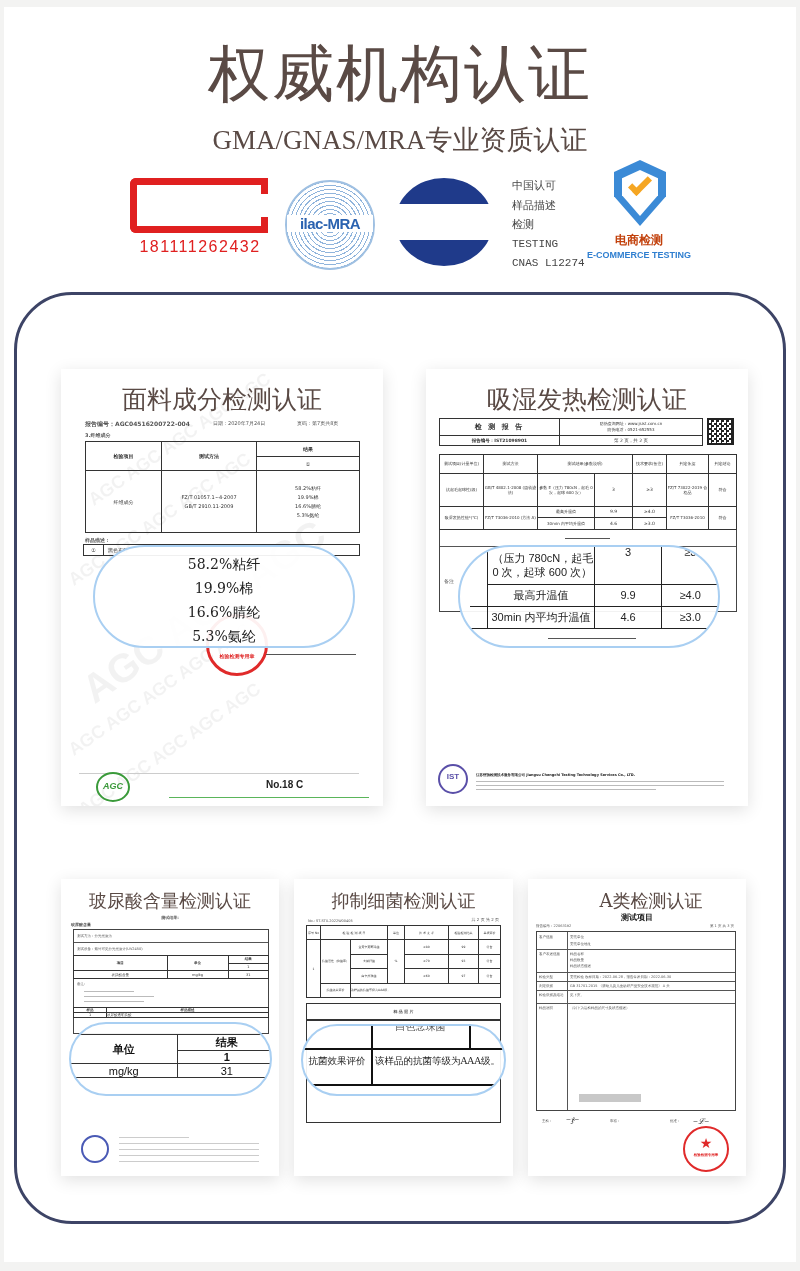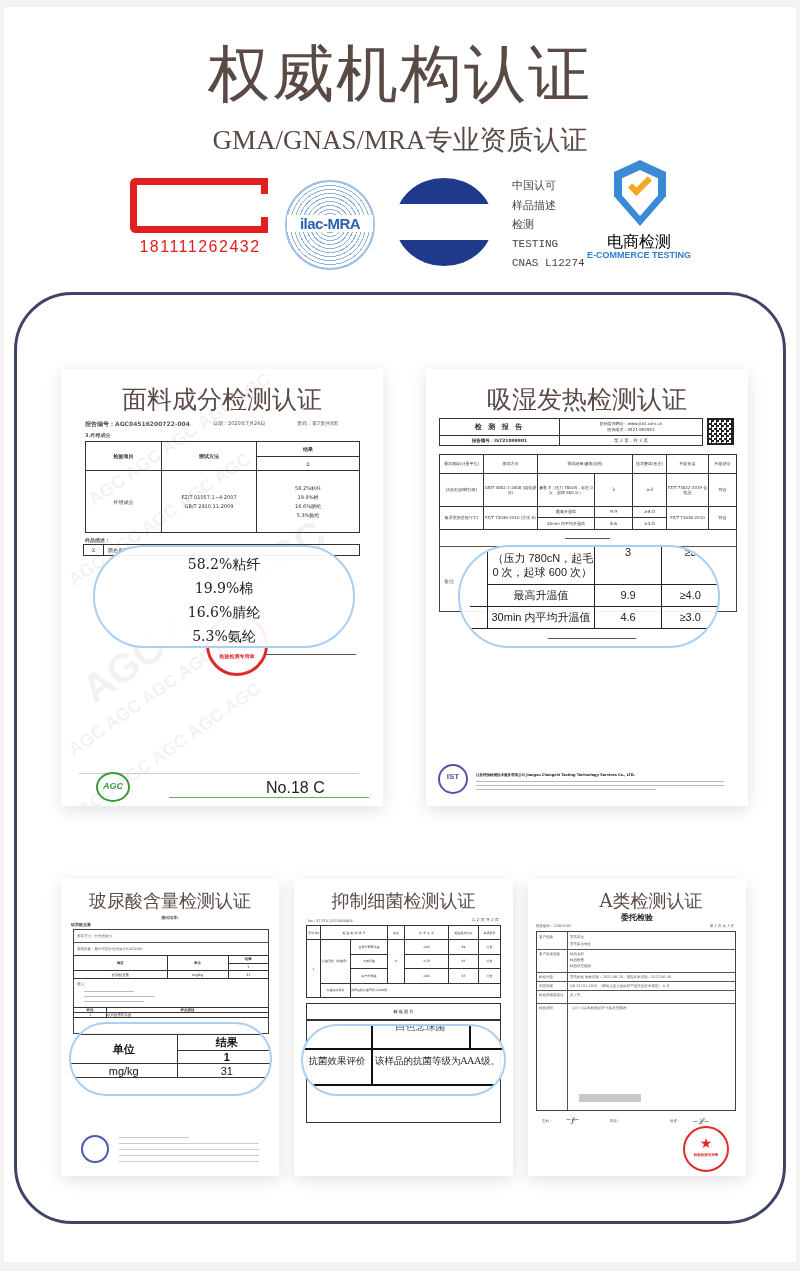--- a/index.html
+++ b/index.html
@@ -20,21 +20,21 @@
   .ilac-text{position:absolute;left:0;top:33px;width:86px;text-align:center;font-family:"Liberation Sans",sans-serif;font-weight:bold;font-size:15px;color:#2a62b0;background:#fff;letter-spacing:-0.5px;}
   .cnas{left:387px;top:178px;width:115px;height:88px;}
   .cnas-ring{position:absolute;left:8px;top:0;width:98px;height:88px;border-radius:50%;background:#1f3a8a;}
   .cnas-band{position:absolute;left:0;top:26px;width:115px;height:36px;background:#fff;border-radius:4px;}
   .cnas-text2{position:absolute;left:0;top:22px;width:115px;text-align:center;font-family:"Liberation Sans",sans-serif;font-weight:bold;font-style:italic;font-size:36px;color:#1f3a8a;letter-spacing:-1px;}
   .cnas-info{left:512px;top:176px;width:90px;font-family:"DejaVu Serif",serif;font-size:11px;color:#444;line-height:19.5px;}
   .ecom{left:584px;top:160px;width:110px;height:105px;}
   .shield{position:absolute;left:30px;top:0;width:52px;height:66px;background:#3b8ad6;clip-path:polygon(50% 0,100% 18%,100% 55%,50% 100%,0 55%,0 18%);}
   .shield-in{position:absolute;left:38px;top:10px;width:36px;height:46px;background:#fff;clip-path:polygon(50% 0,100% 18%,100% 55%,50% 100%,0 55%,0 18%);}
   .check{position:absolute;left:45px;top:18px;width:22px;height:12px;border-left:6px solid #f5a623;border-bottom:6px solid #f5a623;transform:rotate(-45deg);}
-  .ecom-cn{position:absolute;left:0;top:72px;width:110px;text-align:center;font-family:"DejaVu Sans",sans-serif;font-weight:normal;font-size:16px;color:#000000;}
+  .ecom-cn{position:absolute;left:0;top:72px;width:110px;text-align:center;font-family:"DejaVu Sans",sans-serif;font-weight:bold;font-size:12px;color:#c2410c;}
   .ecom-en{position:absolute;left:0;top:90px;width:110px;text-align:center;font-family:"Liberation Sans",sans-serif;font-weight:bold;font-size:9px;color:#2f7fd0;}
   
   .frame{position:absolute;left:14px;top:292px;width:772px;height:932px;border:3px solid #3d4466;border-radius:58px;}
   .doc{position:absolute;background:#fff;box-shadow:0 4px 16px rgba(0,0,0,0.12);overflow:hidden;}
   .doc-title{position:absolute;left:0;width:100%;text-align:center;color:#5a4a45;font-family:"DejaVu Serif",serif;}
   .tiny{font-family:"DejaVu Sans",sans-serif;font-size:5px;color:#555;}
   .bar{background:#bbb;height:2px;position:absolute;}
   .tbl{position:absolute;border:1px solid #444;}
   .line{position:absolute;background:#555;}
   .pill{position:absolute;border:2px solid #a9cff2;border-radius:60px;background:rgba(255,255,255,0.93);}
@@ -142,21 +142,21 @@
       <div>19.9%棉</div>
       <div>16.6%腈纶</div>
       <div>5.3%氨纶</div>
     </div>
   </div>
 
   <div class="bar" style="left:18px;top:404px;width:280px;height:1px;background:#ccc;"></div>
   <div class="stamp" style="left:35px;top:403px;width:34px;height:30px;border:2px solid #3a9a3a;">
     <div class="sans" style="position:absolute;left:0;top:7px;width:30px;text-align:center;font-size:9px;font-weight:bold;font-style:italic;color:#3a9a3a;">AGC</div>
   </div>
-  <div class="sans" style="position:absolute;left:205px;top:410px;font-size:16px;font-weight:normal;color:#222;">No.18 C</div>
+  <div class="sans" style="position:absolute;left:205px;top:410px;font-size:10px;font-weight:bold;color:#222;">No.18 C</div>
   <div class="line" style="left:108px;top:428px;width:200px;height:1px;background:#5ab55a;"></div>
 </div>
 
 <div class="doc" style="left:426px;top:369px;width:322px;height:437px;">
   <div class="doc-title" style="top:14px;font-size:25px;">吸湿发热检测认证</div>
   <table class="cell" style="left:13px;top:49px;width:264px;height:28px;">
     <tbody>
         <tr style="height:16px;">
       <td style="font-size:7px;font-weight:bold;letter-spacing:2px;width:120px;">检 测 报 告</td>
       <td style="font-size:4px;line-height:6px;">
@@ -367,21 +367,21 @@
     <div class="line" style="left:0;top:22px;width:205px;height:1.5px;background:#111;"></div>
     <div class="pill-text" style="position:absolute;left:2px;top:29px;width:64px;font-size:9.5px;">抗菌效果评价</div>
     <div class="line" style="left:68px;top:22px;width:1.5px;height:36px;background:#111;"></div>
     <div class="pill-text" style="position:absolute;left:72px;top:29px;width:132px;font-size:9.5px;text-align:left;">该样品的抗菌等级为AAA级。</div>
     <div class="line" style="left:8px;top:58px;width:190px;height:1.5px;background:#111;"></div>
   </div>
 </div>
 
 <div class="doc" style="left:528px;top:879px;width:218px;height:297px;">
   <div class="doc-title" style="top:10px;font-size:18px;padding-left:28px;">A类检测认证</div>
-  <div class="doc-title" style="top:33px;font-size:8px;font-weight:bold;color:#222;">委托检验</div>
+  <div class="doc-title" style="top:33px;font-size:8px;font-weight:bold;color:#222;">测试项目</div>
   <div class="tiny" style="position:absolute;left:8px;top:45px;font-size:3.5px;">报告编号：22063192</div>
   <div class="tiny" style="position:absolute;right:12px;top:45px;font-size:3.5px;">第 1 页 共 3 页</div>
   <div class="tbl" style="left:8px;top:52px;width:200px;height:180px;">
     <div class="line" style="left:30px;top:0;width:1px;height:178px;"></div>
     <div class="tiny" style="position:absolute;left:2px;top:3px;font-size:3.5px;">客户信息</div>
     <div class="tiny" style="position:absolute;left:33px;top:3px;font-size:3.5px;">委托单位</div>
     <div class="tiny" style="position:absolute;left:33px;top:10px;font-size:3.5px;">委托单位地址</div>
     <div class="line" style="left:0;top:17px;width:198px;height:1px;"></div>
     <div class="tiny" style="position:absolute;left:2px;top:20px;font-size:3.5px;">客户表述信息</div>
     <div class="tiny" style="position:absolute;left:33px;top:20px;font-size:3.5px;">样品名称</div>

